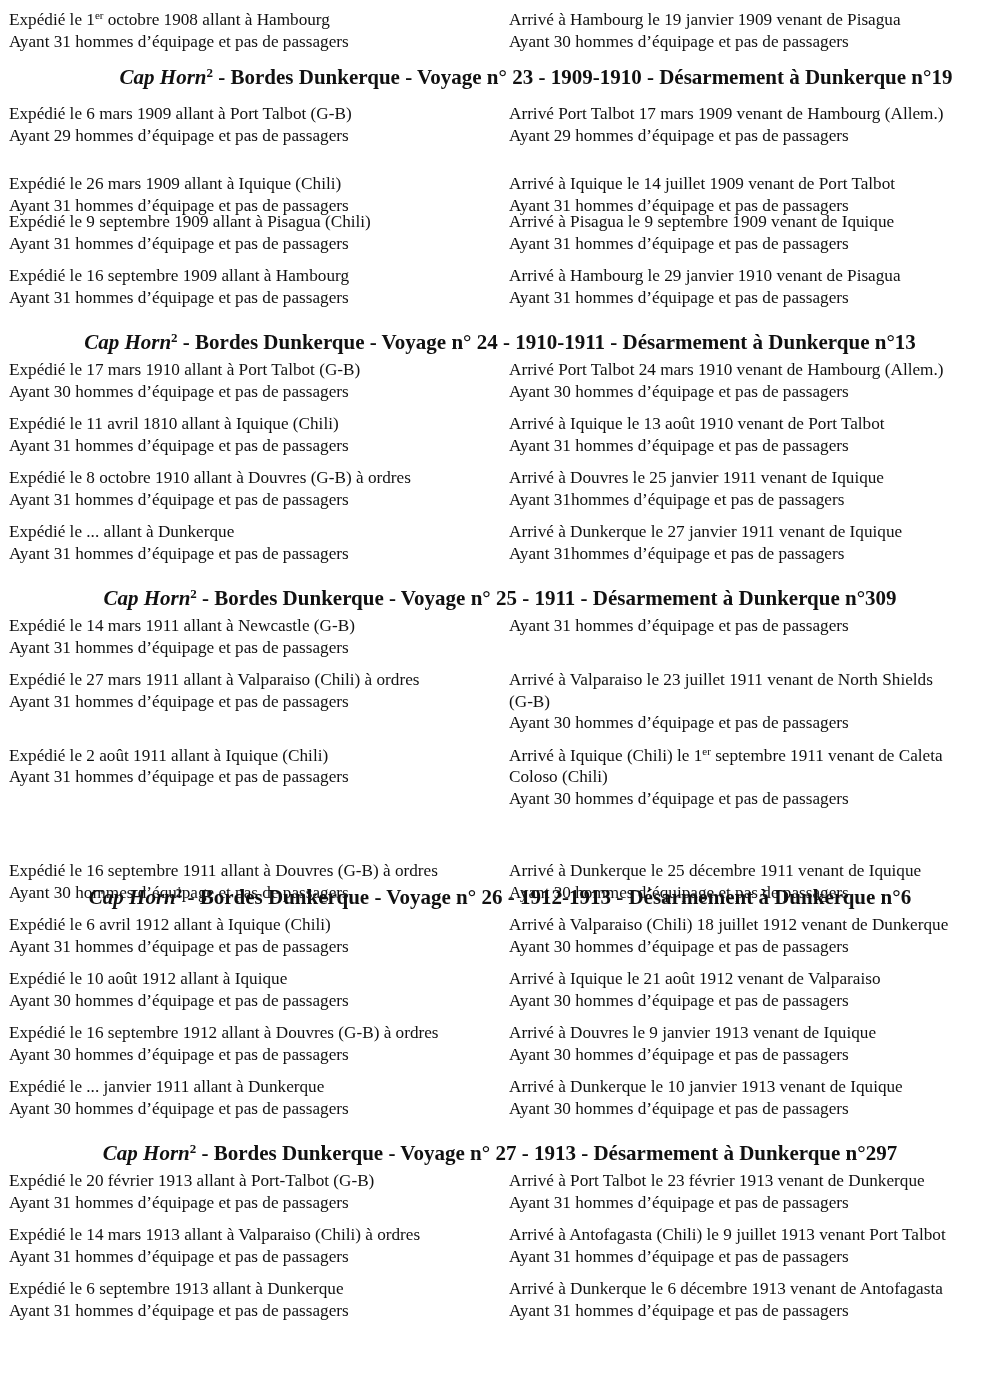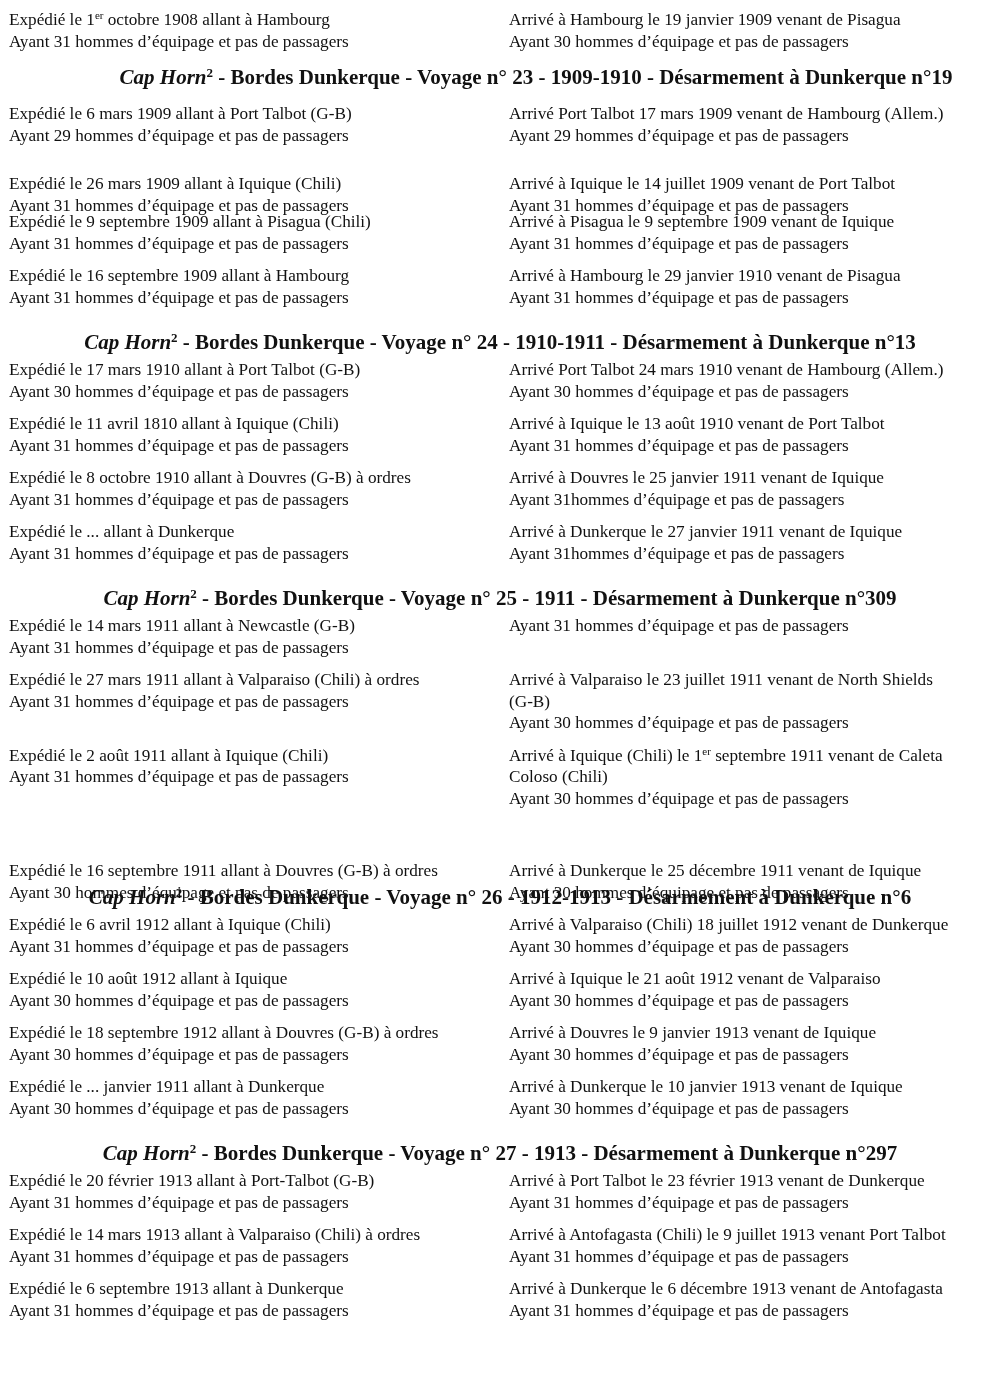--- a/index.html
+++ b/index.html
@@ -194,21 +194,21 @@
         <span class="line"><span>Expédié le 10 août 1912 allant à Iquique</span></span>
         <span class="line"><span>Ayant 30 hommes d’équipage et pas de passagers</span></span>
       </div>
       <div class="cell right">
         <span class="line"><span>Arrivé à Iquique le 21 août 1912 venant de Valparaiso</span></span>
         <span class="line"><span>Ayant 30 hommes d’équipage et pas de passagers</span></span>
       </div>
     </div>
     <div class="entry" style="top: 1022px; height: 43px;">
       <div class="cell left">
-        <span class="line"><span>Expédié le 18 septembre 1912 allant à Douvres (G-B) à ordres</span></span>
+        <span class="line"><span>Expédié le 16 septembre 1912 allant à Douvres (G-B) à ordres</span></span>
         <span class="line"><span>Ayant 30 hommes d’équipage et pas de passagers</span></span>
       </div>
       <div class="cell right">
         <span class="line"><span>Arrivé à Douvres le 9 janvier 1913 venant de Iquique</span></span>
         <span class="line"><span>Ayant 30 hommes d’équipage et pas de passagers</span></span>
       </div>
     </div>
     <div class="entry" style="top: 1076px; height: 43px;">
       <div class="cell left">
         <span class="line"><span>Expédié le ... janvier 1911 allant à Dunkerque</span></span>

